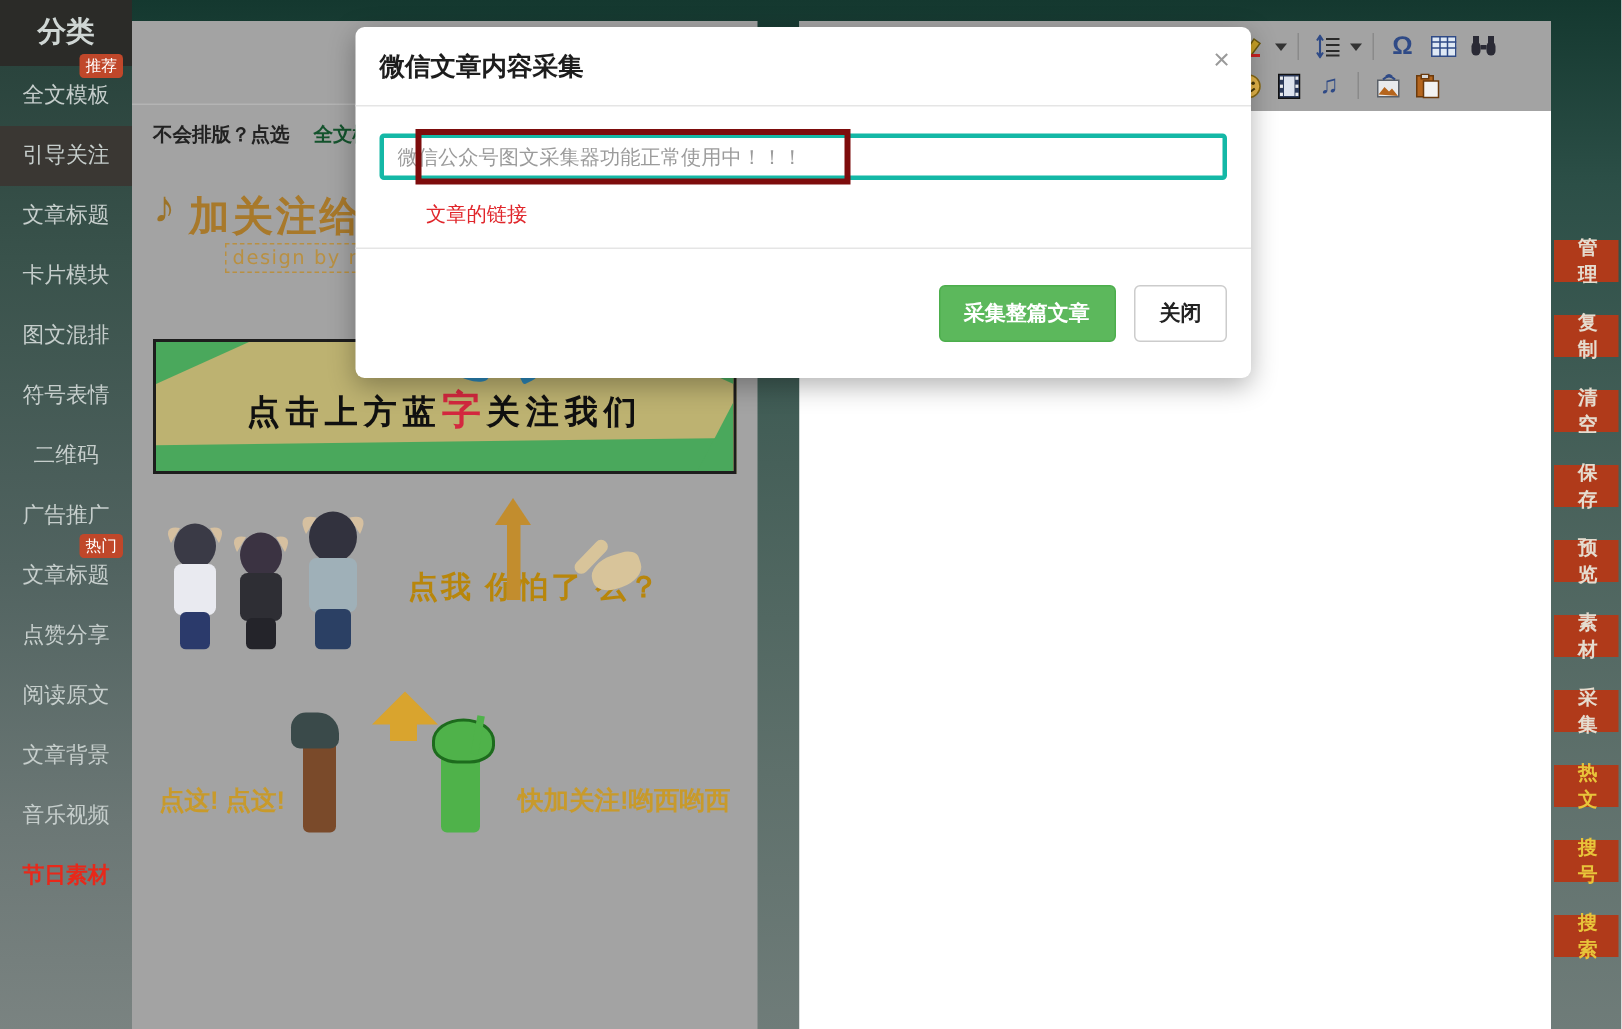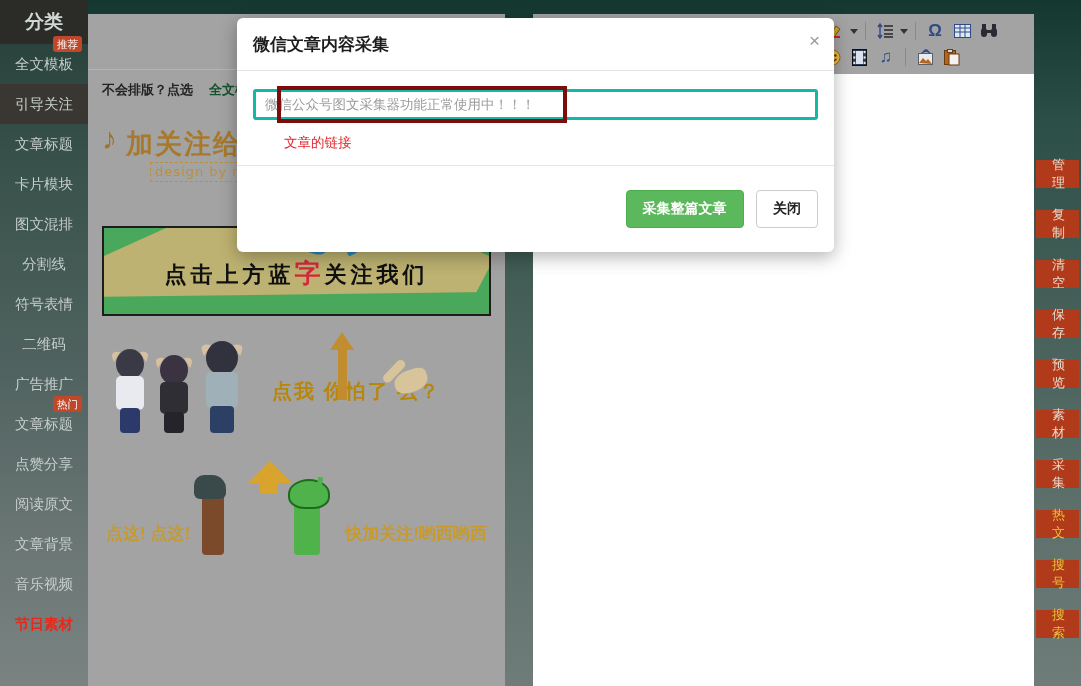--- a/index.html
+++ b/index.html
@@ -252,21 +252,21 @@
     position: absolute; right: 0; top: 0;
     width: 47px; height: 686px;
     z-index: 45;
     padding-top: 160px;
   }
   .rail-btn {
     width: 43px; height: 28px;
     margin: 0 auto 22px auto;
     background: #b03a1a;
     color: #e5dccf;
-    font-size: 13px; font-weight: normal;
+    font-size: 13px; font-weight: bold;
     display: flex; align-items: center; justify-content: center;
     cursor: pointer;
     letter-spacing: 1px;
     padding-left: 16px;
   }
   .rail-btn.accent { color: #e8c43a; }
   #modal {
     position: absolute; left: 237px; top: 18px;
     width: 597px;
     background: #fff;
@@ -515,21 +515,20 @@
   </div>
 
   <div id="left-sidebar">
     <div class="cat-title">分类</div>
     <div id="cat-items">
         <div class="cat-item"><span>全文模板</span><span class="badge">推荐</span></div>
         <div class="cat-item active"><span>引导关注</span></div>
         <div class="cat-item"><span>文章标题</span></div>
         <div class="cat-item"><span>卡片模块</span></div>
         <div class="cat-item"><span>图文混排</span></div>
-        <div class="cat-item"><span>分割线</span></div>
         <div class="cat-item"><span>符号表情</span></div>
         <div class="cat-item"><span>二维码</span></div>
         <div class="cat-item"><span>广告推广</span></div>
         <div class="cat-item"><span>文章标题</span><span class="badge">热门</span></div>
         <div class="cat-item"><span>点赞分享</span></div>
         <div class="cat-item"><span>阅读原文</span></div>
         <div class="cat-item"><span>文章背景</span></div>
         <div class="cat-item"><span>音乐视频</span></div>
         <div class="cat-item hot-text"><span>节日素材</span></div>
       </div>

